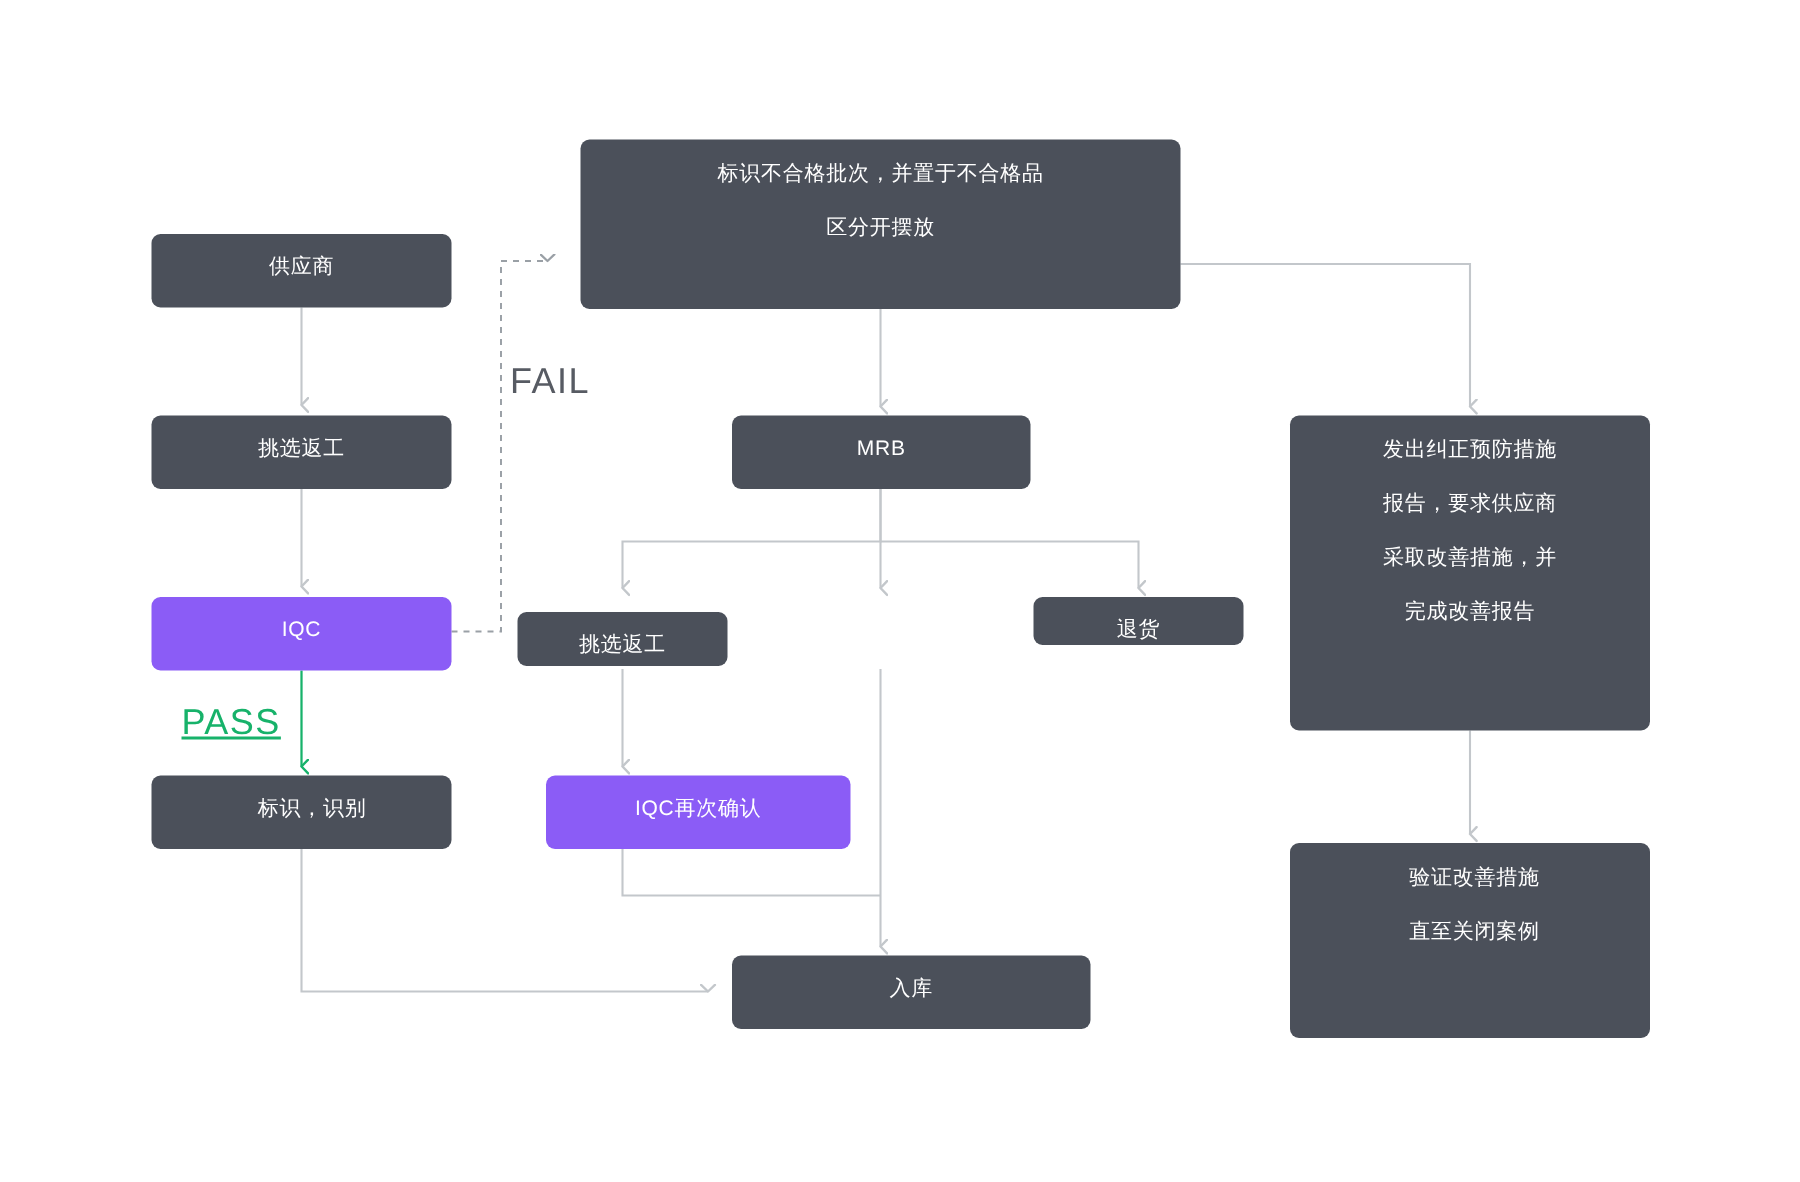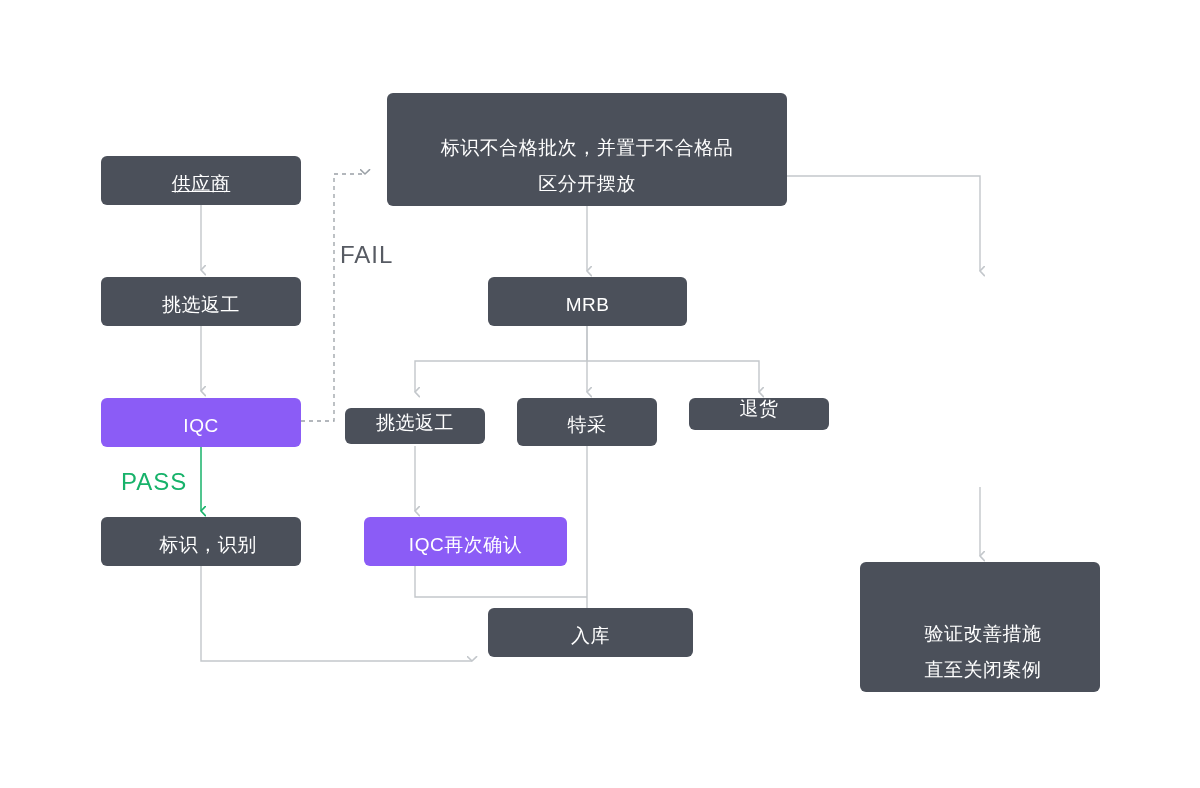--- a/index.html
+++ b/index.html
@@ -24,25 +24,25 @@
     top: 0;
     width: 1200px;
     height: 788px;
     pointer-events: none;
   }
   .node {
     position: absolute;
     box-sizing: border-box;
     border-radius: 6px;
     display: flex;
-    align-items: flex-end;
+    align-items: flex-start;
     justify-content: center;
     text-align: center;
     color: #ffffff;
-    font-size: 19px;
+    font-size: 14px;
     line-height: 34px;
     letter-spacing: 0.5px;
     padding: 4px 10px;
     white-space: pre-line;
     z-index: 2;
   }
   .node.dark {
     background: #4b505a;
   }
   .node.green {
@@ -56,20 +56,21 @@
     font-size: 24px;
     letter-spacing: 1px;
     z-index: 3;
     white-space: nowrap;
   }
   .edge-label.fail {
     color: #575b63;
   }
   .edge-label.pass {
     color: #17b26a;
+    text-decoration: underline;
   }
 </style>
 </head>
 <body>
 
 <div id="canvas">
 
   <svg id="wires" viewBox="0 0 1200 788" xmlns="http://www.w3.org/2000/svg">
     <defs>
       <marker id="ah" markerWidth="12" markerHeight="12" refX="5.2" refY="5" orient="auto" markerUnits="userSpaceOnUse">
@@ -96,21 +97,21 @@
       <path d="M587,446 L587,631" marker-end="url(#ah)"></path>
       <path d="M201,566 L201,661 L472,661" marker-end="url(#ah)"></path>
       <path d="M980,487 L980,556" marker-end="url(#ah)"></path>
     </g>
 
     <path d="M301,421 L334,421 L334,174 L365,174" fill="none" stroke="#9aa0a6" stroke-width="1.3" stroke-dasharray="4 4" marker-end="url(#ahd)"></path>
 
     <path d="M201,447 L201,511" fill="none" stroke="#17b26a" stroke-width="1.5" marker-end="url(#ahg)"></path>
   </svg>
 
-  <div class="node dark" style="left:101px; top:156px; width:200px; height:49px;text-decoration:underline;">
+  <div class="node dark" style="left:101px; top:156px; width:200px; height:49px;">
     <span>供应商</span>
   </div>
 
   <div class="node dark" style="left:101px; top:277px; width:200px; height:49px;">
     <span>挑选返工</span>
   </div>
 
   <div class="node green" style="left:101px; top:398px; width:200px; height:49px;">
     <span>IQC</span>
   </div>
@@ -125,36 +126,39 @@
   </div>
 
   <div class="node dark" style="left:488px; top:277px; width:199px; height:49px;">
     <span>MRB</span>
   </div>
 
   <div class="node dark" style="left:345px; top:408px; width:140px; height:36px;">
     <span>挑选返工</span>
   </div>
 
-  <div class="node dark" style="left:517px; top:398px; width:140px; height:48px;">
-    <span>特采</span>
-  </div>
 
   <div class="node dark" style="left:689px; top:398px; width:140px; height:32px;">
     <span>退货</span>
   </div>
 
   <div class="node green" style="left:364px; top:517px; width:203px; height:49px;">
     <span>IQC再次确认</span>
   </div>
 
-  <div class="node dark" style="left:488px; top:608px; width:205px; height:49px;">
+  <div class="node dark" style="left:488px; top:637px; width:239px; height:49px;">
     <span>入库</span>
   </div>
 
+  <div class="node dark tall" style="left:860px; top:277px; width:240px; height:210px;">
+    <span>发出纠正预防措施
+报告，要求供应商
+采取改善措施，并
+完成改善报告</span>
+  </div>
 
   <div class="node dark tall" style="left:860px; top:562px; width:240px; height:130px;padding-left:16px;">
     <span>验证改善措施
 直至关闭案例</span>
   </div>
 
   <div class="edge-label fail" style="left:340px; top:241px;">FAIL</div>
 
   <div class="edge-label pass" style="left:121px; top:468px;">PASS</div>
 

